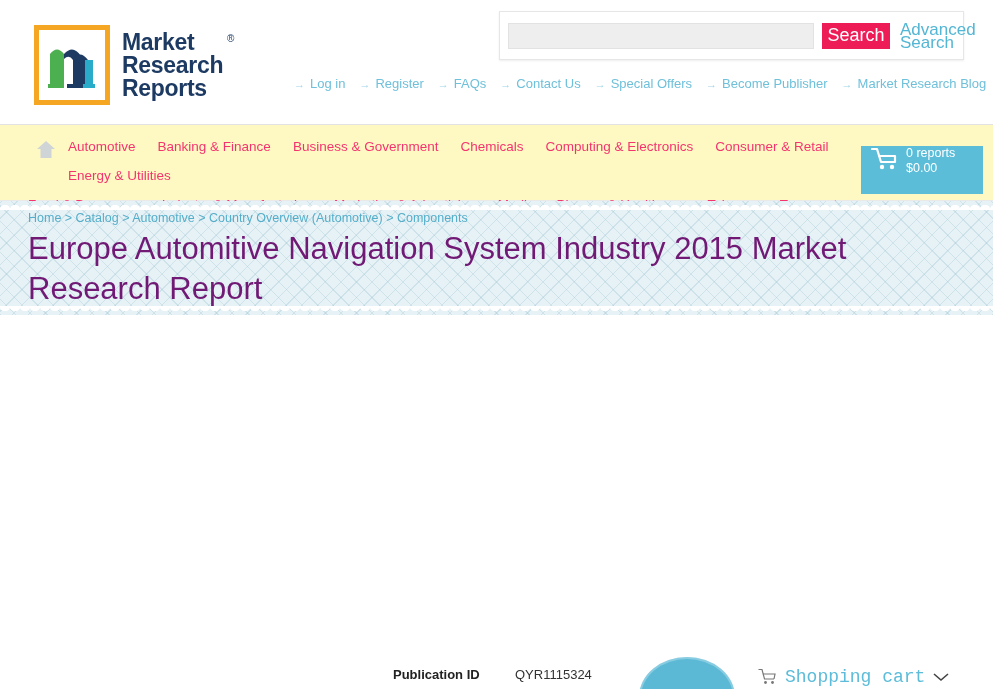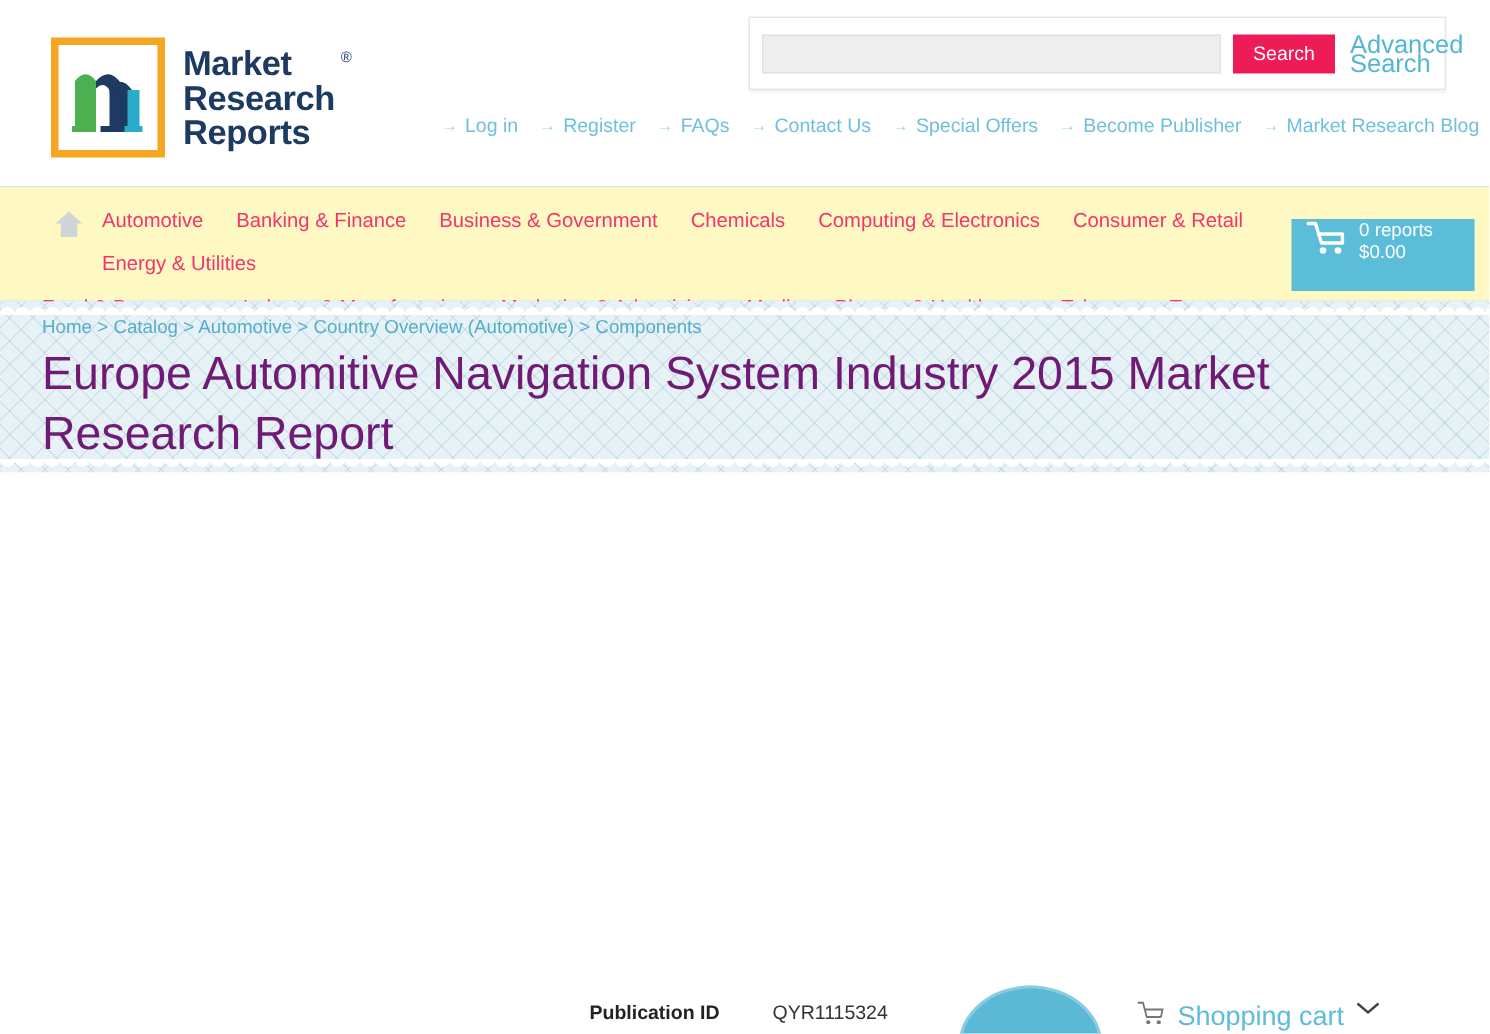--- a/index.html
+++ b/index.html
@@ -58,21 +58,21 @@
     font-family: "Liberation Sans", sans-serif;
     font-size: 12px;
     color: #555;
     padding: 0 6px;
   }
   .search-btn {
     margin-left: 8px;
     width: 69px; height: 26px;
     background: #ed1b56;
     color: #fff; border: none;
-    font-size: 13px;
+    font-size: 18px;
     font-family: "Liberation Sans", sans-serif;
     cursor: pointer;
   }
   .adv-search {
     margin-left: 10px;
     color: #53b6d4; font-size: 17px; line-height: 13px;
     width: 55px; cursor: pointer;
   }
 
   
@@ -157,22 +157,22 @@
     border-radius: 50%;
     background: #5bb9d6;
     display: flex; align-items: center; justify-content: center;
     color: #ffffff; font-size: 17px;
     box-shadow: inset 0 0 0 2px rgba(255,255,255,.28);
   }
 
   
   .cart-head {
     position: absolute; left: 758px; top: 352px;
-    display: flex; align-items: flex-start; gap: 8px;
-    color: #5cbcd9; font-size: 18px; cursor: pointer;
+    display: flex; align-items: center; gap: 8px;
+    color: #5cbcd9; font-size: 18px; cursor: pointer; font-family: Liberation Mono, monospace;
   }
 </style>
 </head>
 <body>
 
 <div class="header">
 
   <div class="logo-wrap">
     <div class="logo-mark">
       <svg class="logo-m" viewBox="0 0 50 44">

